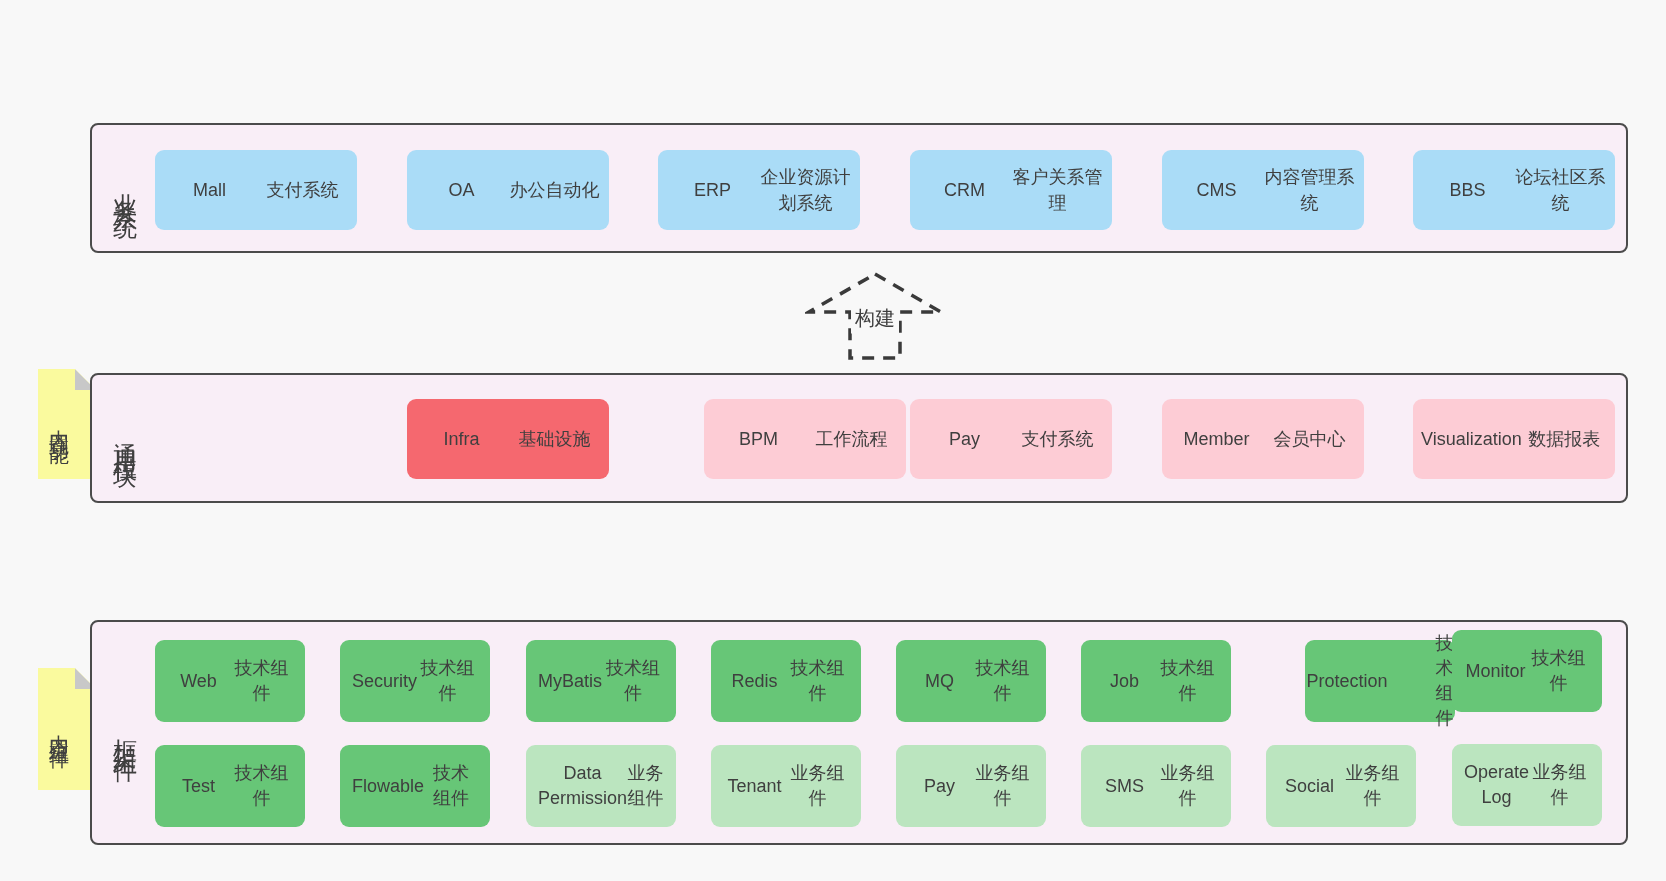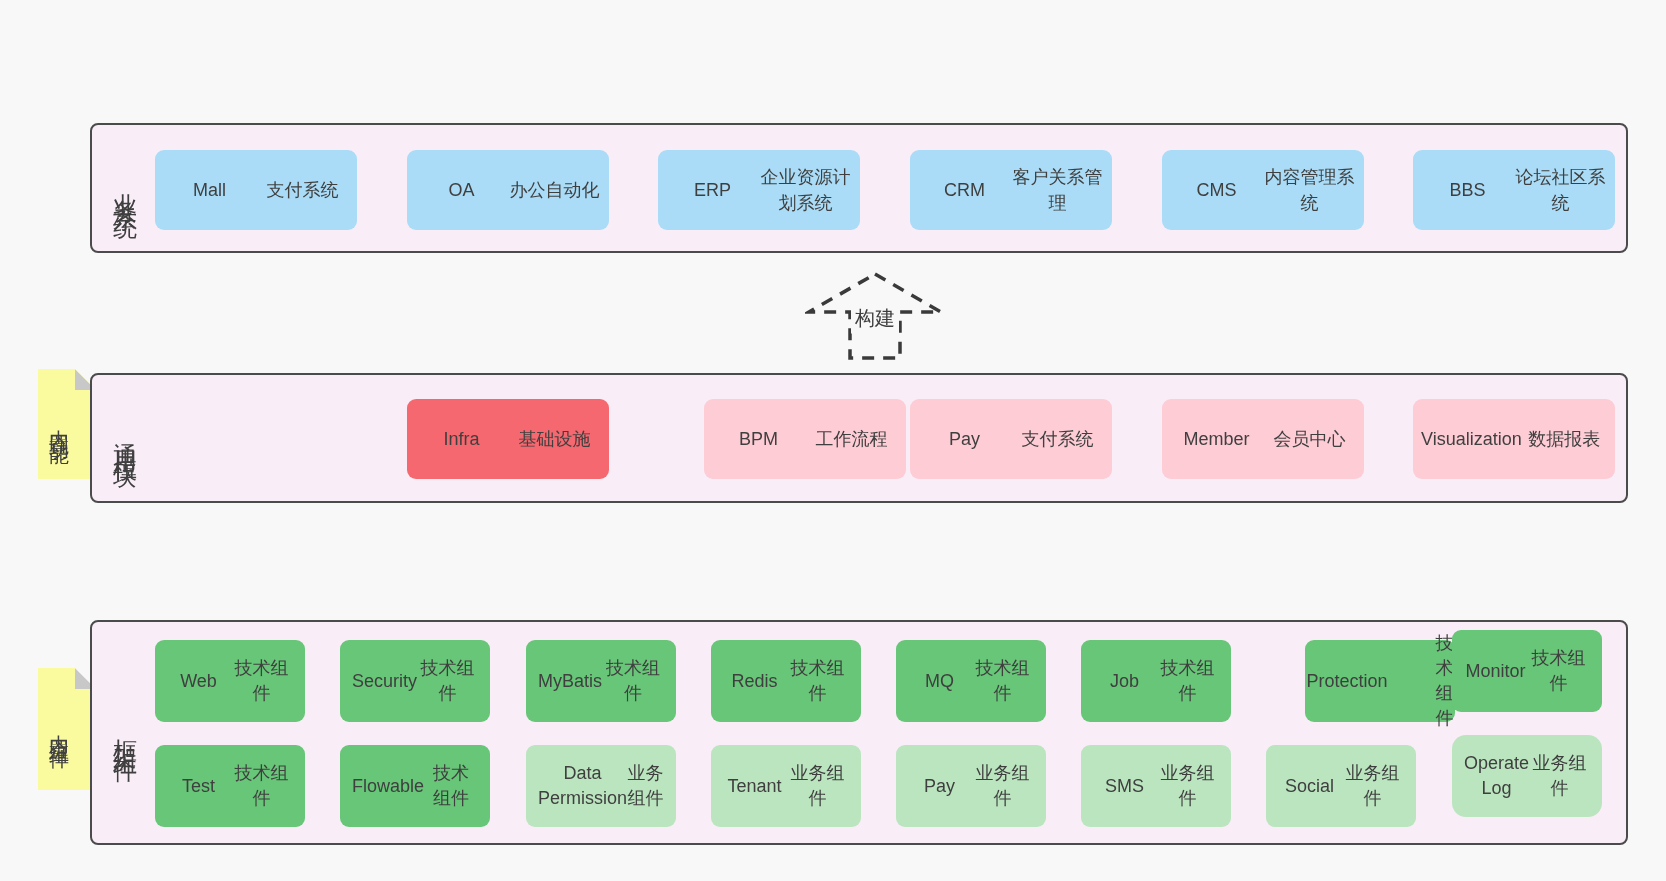--- a/index.html
+++ b/index.html
@@ -224,19 +224,19 @@
       <div class="s">业务组件</div>
     </div>
     <div class="box lightgreen" style="left:989px;top:123px;">
       <div class="t">SMS</div>
       <div class="s">业务组件</div>
     </div>
     <div class="box lightgreen" style="left:1174px;top:123px;">
       <div class="t">Social</div>
       <div class="s">业务组件</div>
     </div>
-    <div class="box lightgreen" style="left:1360px;top:113px;border-radius:14px;">
+    <div class="box lightgreen" style="left:1360px;top:122px;">
       <div class="t">Operate Log</div>
       <div class="s">业务组件</div>
     </div>
   </div>
 
 </div>
 
 </body></html>

